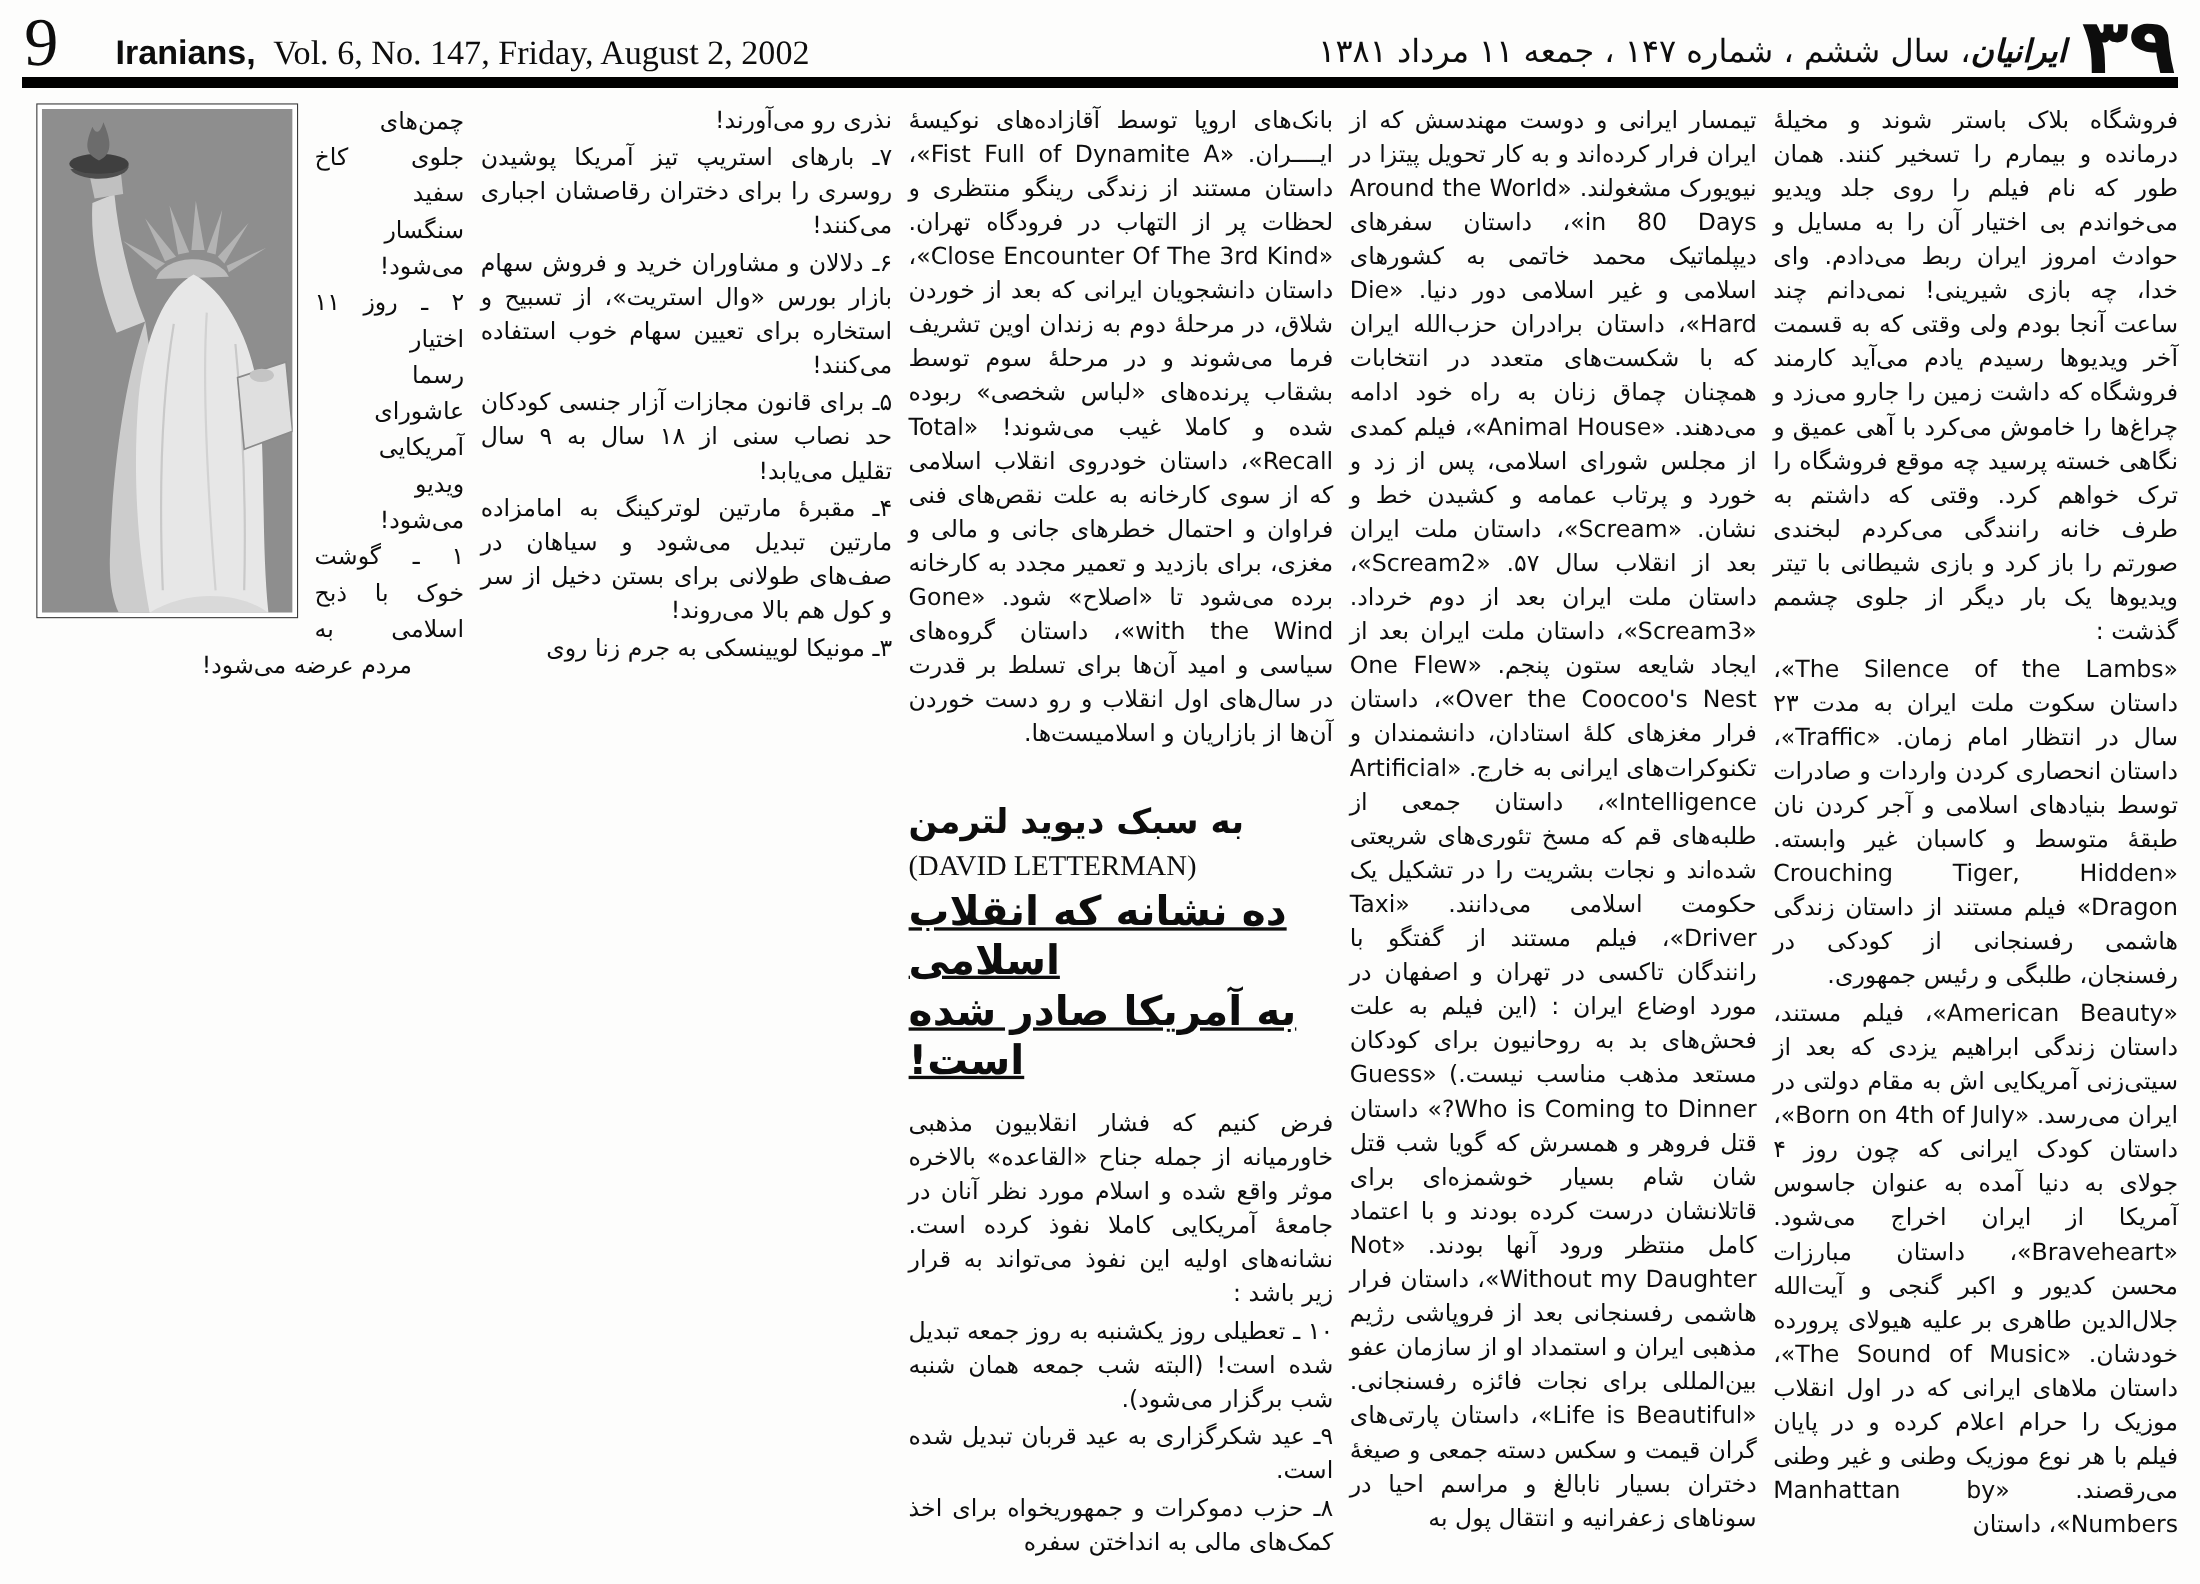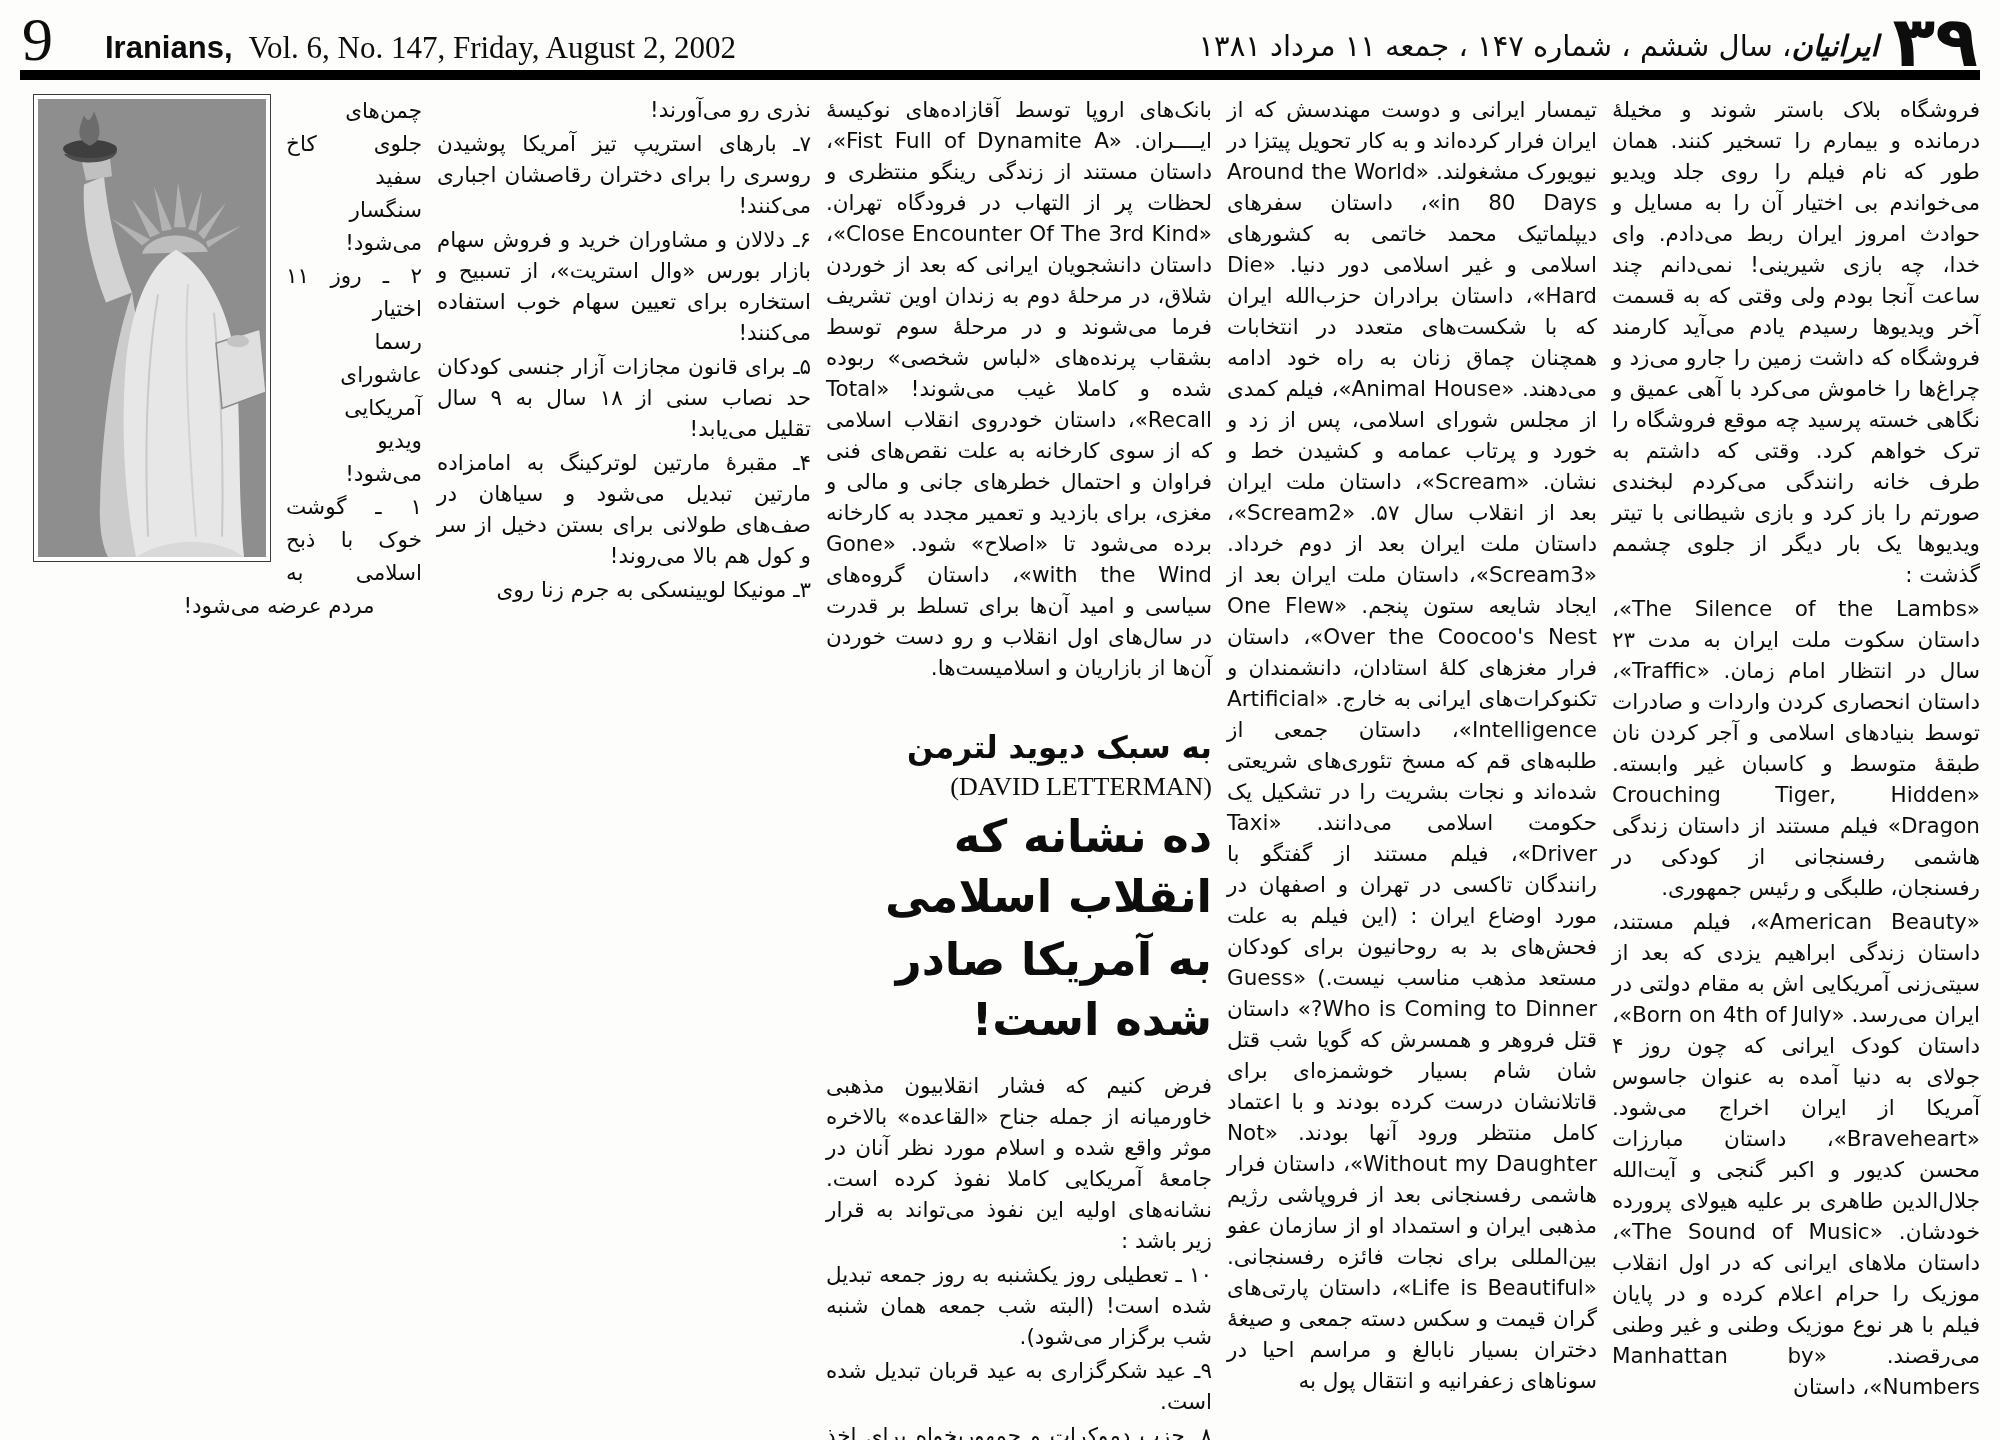--- a/index.html
+++ b/index.html
@@ -33,27 +33,27 @@
     direction:rtl;display:flex;gap:15px;
     padding:14px 20px 0 20px;box-sizing:border-box;
   }
   .col{font-size:21.5px;line-height:31px;text-align:justify;}
   .col p{margin:0 0 3px 0;}
   .c-right{width:368px;flex:0 0 auto;}
   .c-2{width:370px;flex:0 0 auto;}
   .c-3{width:386px;flex:0 0 auto;}
   .c-4{width:374px;flex:0 0 auto;}
   
-  .section-head{margin:44px 0 20px 0;text-align:right;}
+  .section-head{margin:44px 0 20px 0;text-align:left;}
   .kicker-fa{font-size:31px;font-weight:bold;line-height:40px;margin:0 0 4px 0;}
   .kicker-en{
     direction:ltr;font-family:"Liberation Serif",serif;font-size:26px;line-height:34px;
     margin:0 0 24px 0;font-weight:400;
   }
-  .big-title{font-size:45px;font-weight:bold;line-height:60px;margin:0;}
+  .big-title{font-size:37px;font-weight:bold;line-height:44px;margin:0;text-decoration:underline;}
   
   .caption-col{width:136px;flex:0 0 auto;font-size:21.5px;line-height:33px;}
   .caption-line{text-align:justify;text-align-last:justify;white-space:nowrap;}
   .caption-line.short{text-align-last:right;}
   .caption-wide{
     width:286px;margin-left:-150px;text-align:center;white-space:nowrap;
   }
   
   .photo-wrap{width:238px;flex:0 0 auto;}
   .photo{

